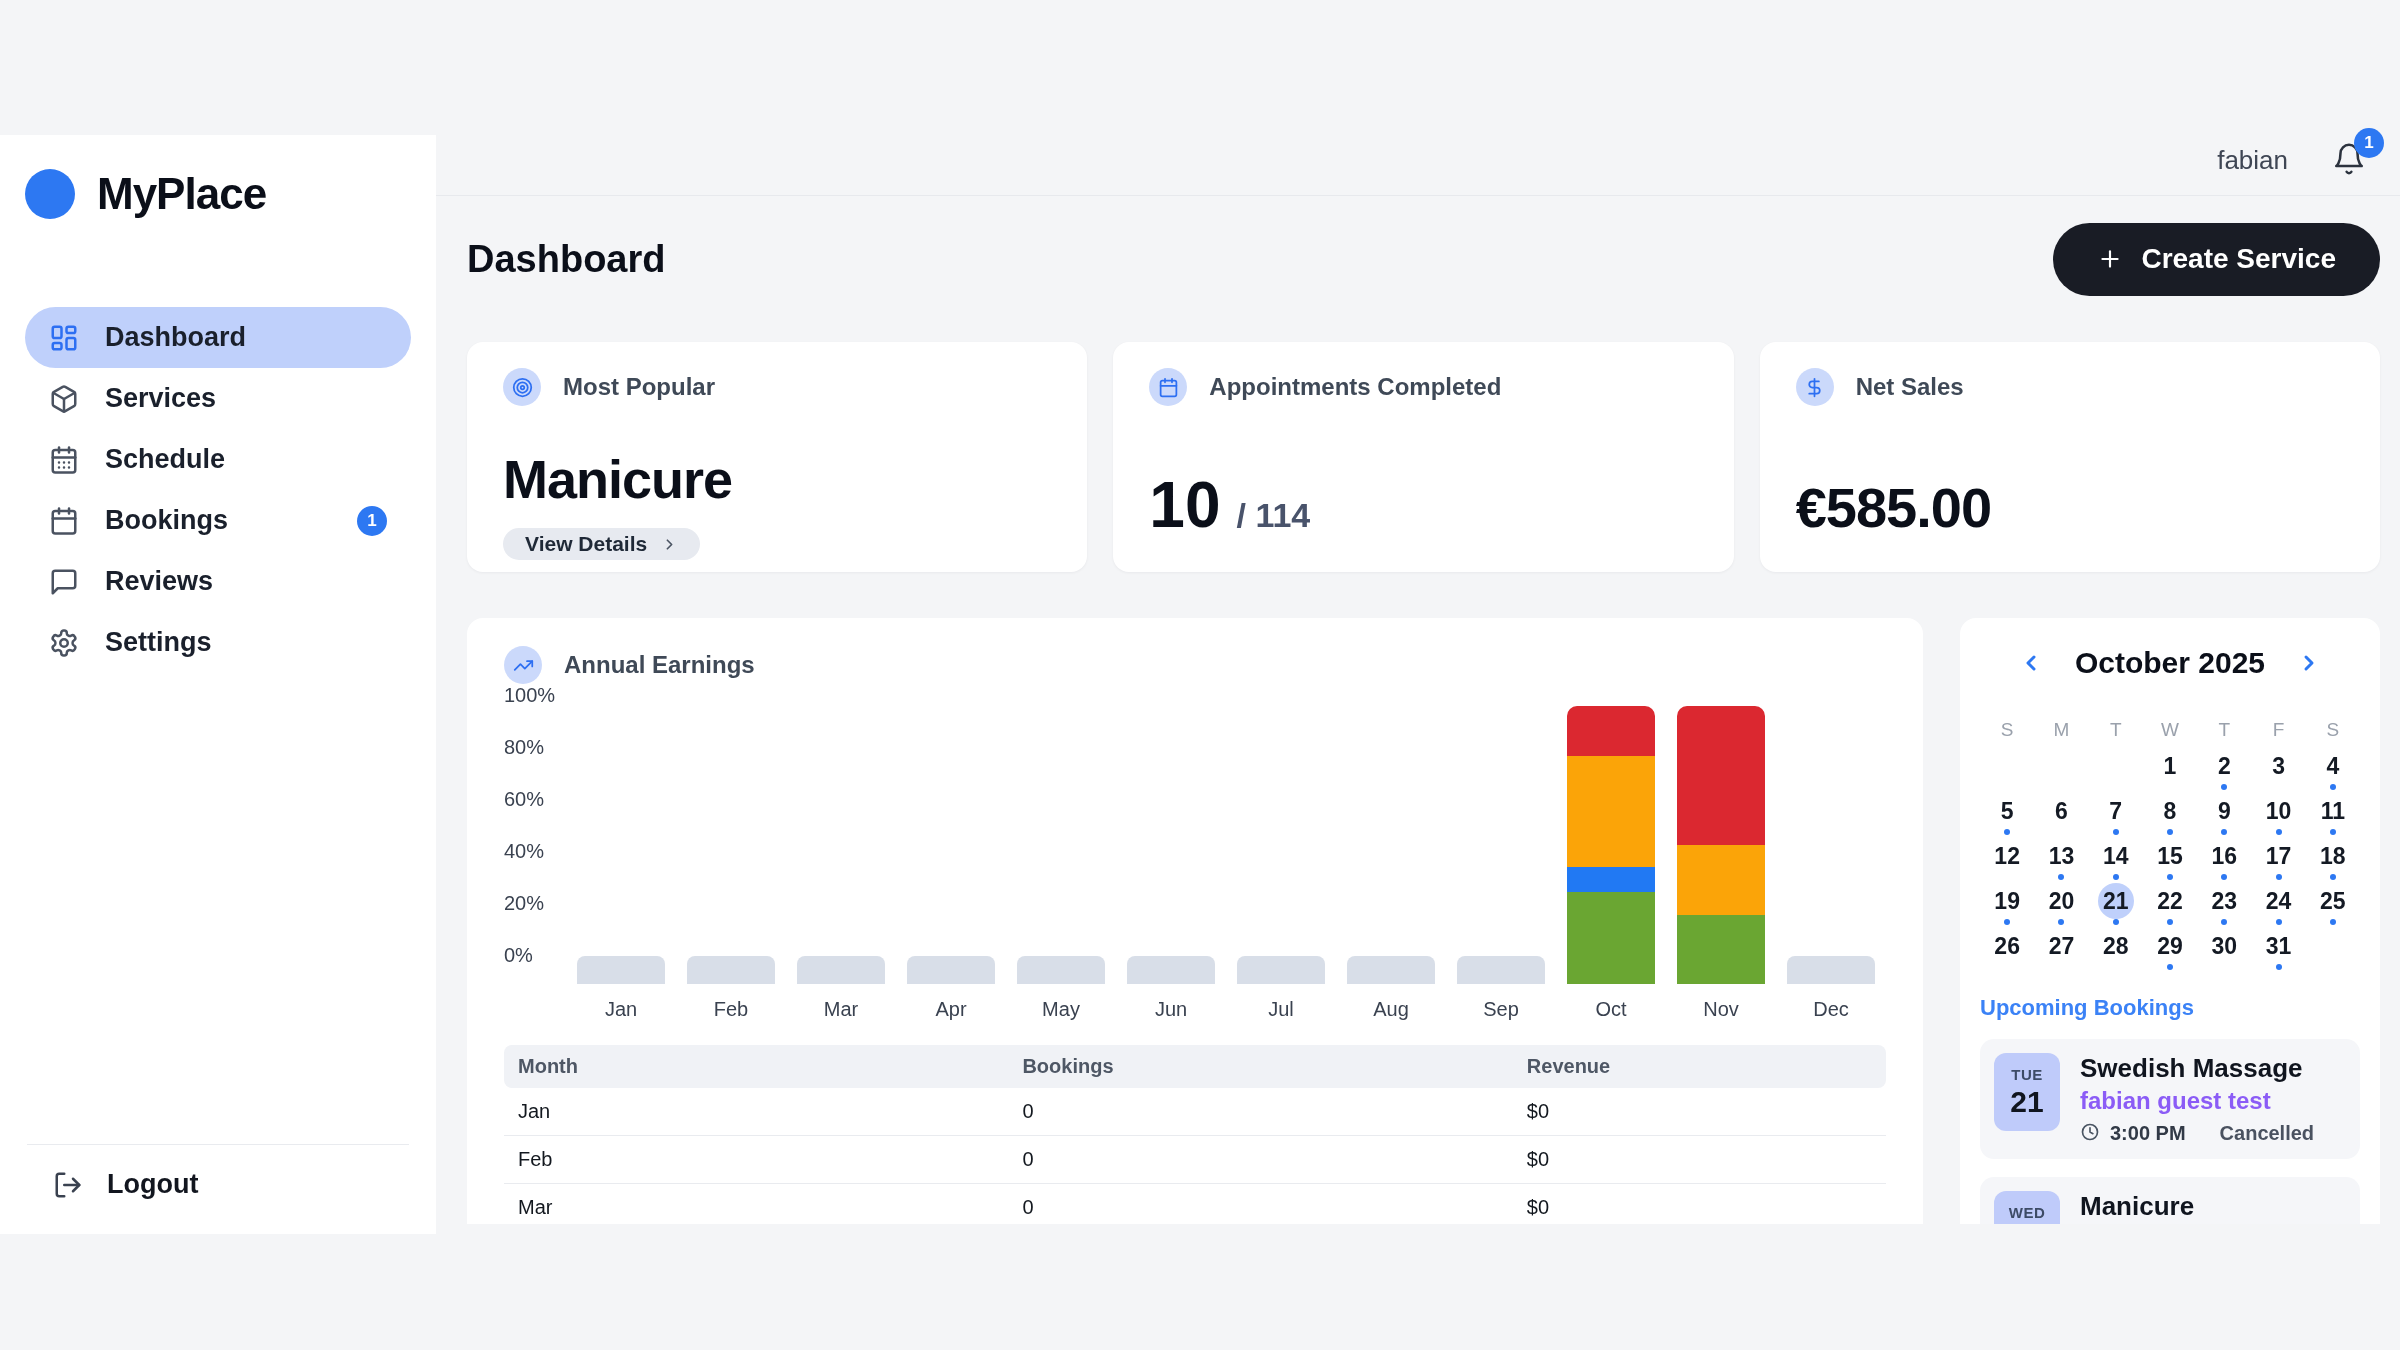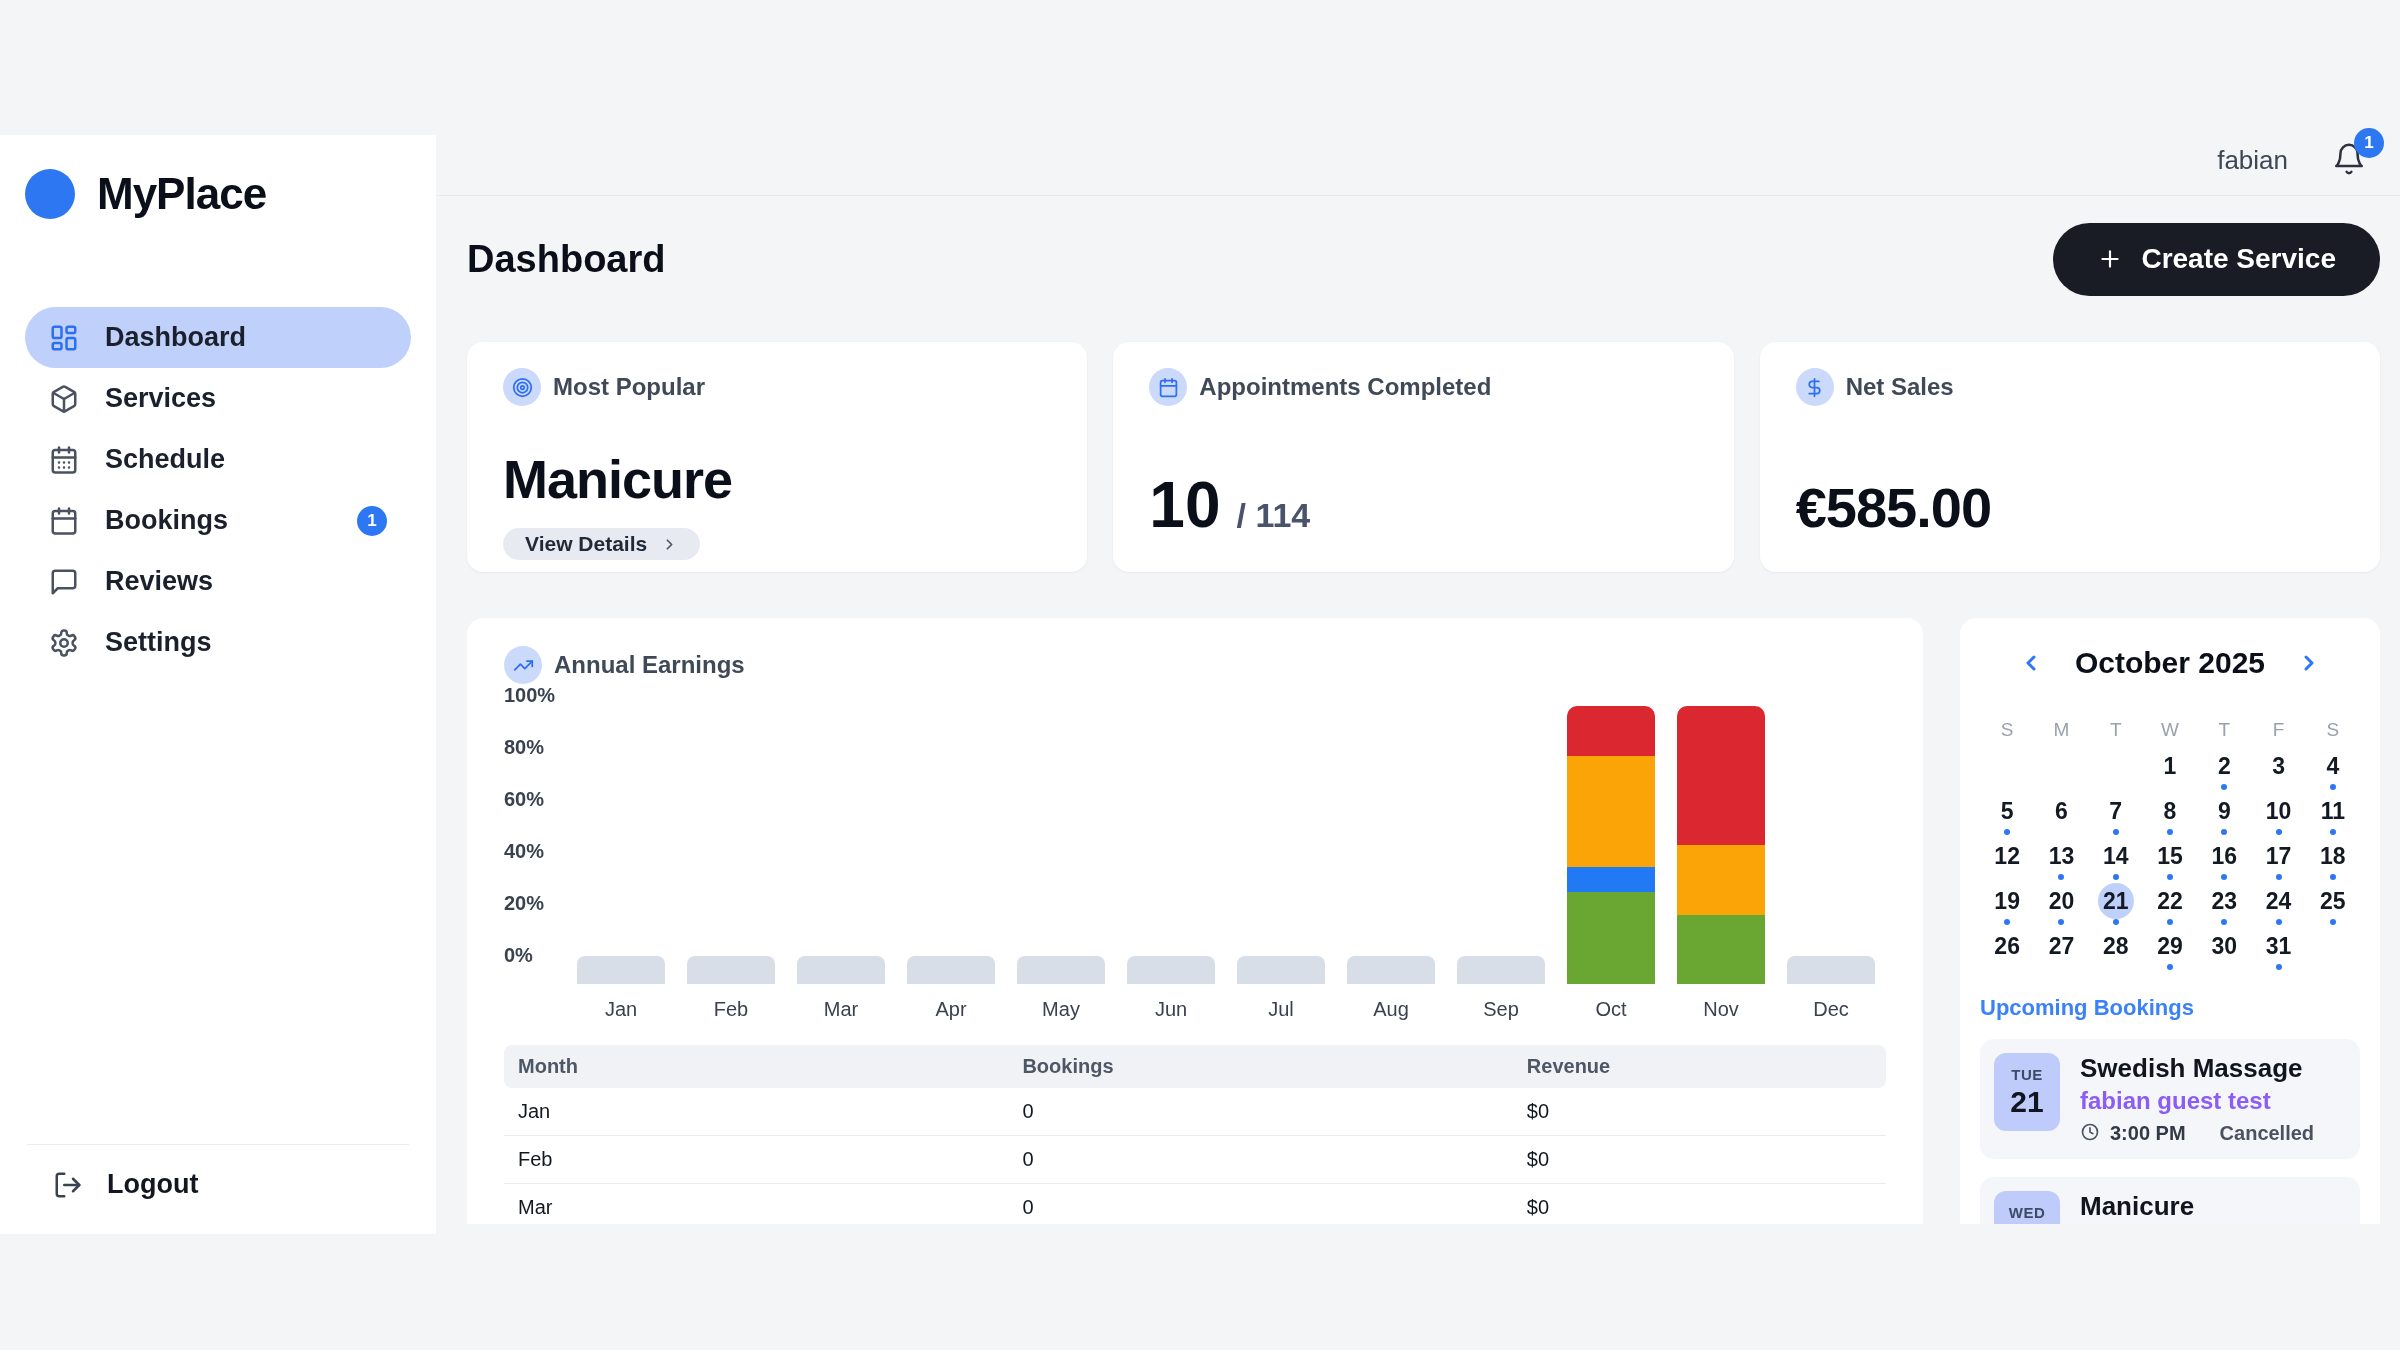--- a/index.html
+++ b/index.html
@@ -71,21 +71,21 @@
     font-family:"Liberation Sans", sans-serif;
   }
   .create-btn svg { width:26px; height:26px; }
 
   
   .stats-row { display:flex; gap:26px; margin-top:46px; }
   .stat-card {
     flex:1; background:#fff; border-radius:16px; padding:26px 36px; height:230px;
     box-shadow:0 1px 3px rgba(16,24,40,.05); display:flex; flex-direction:column;
   }
-  .card-head { display:flex; align-items:center; gap:12px; }
+  .card-head { display:flex; align-items:center; gap:22px; }
   .icon-bubble {
     width:38px; height:38px; border-radius:50%; background:#CBD9FB; color:#2D6FF2;
     display:flex; align-items:center; justify-content:center; flex:none;
   }
   .icon-bubble svg { width:21px; height:21px; }
   .card-title { font-size:24px; font-weight:700; color:#3F4957; }
   .stat-big { font-size:54px; font-weight:800; letter-spacing:-1px; margin-top:42px; color:#0B0F19; }
   .view-details-btn {
     margin-top:18px; align-self:flex-start; height:42px; border-radius:999px;
     background:#E7EAF0; border:none; cursor:pointer; padding:4px 22px;
@@ -96,21 +96,21 @@
   .stat-nums { margin-top:auto; display:flex; align-items:baseline; gap:16px; padding-bottom:4px; }
   .num-main { font-size:64px; font-weight:800; color:#0B0F19; }
   .num-total { font-size:34px; font-weight:700; color:#49536B; }
   .money-big { margin-top:auto; font-size:56px; font-weight:800; letter-spacing:-1px; color:#0B0F19; padding-bottom:6px; }
 
   
   .bottom-row { display:flex; gap:37px; margin-top:46px; align-items:flex-start; }
   .annual-card { flex:1; background:#fff; border-radius:16px; padding:28px 37px; height:700px; }
   .chart { margin-top:22px; }
   .chart-body { position:relative; display:flex; }
-  .y-axis { position:relative; width:62px; height:278px; flex:none;font-weight:bold; }
+  .y-axis { position:relative; width:62px; height:278px; flex:none; }
   .y-tick { position:absolute; left:0; font-size:20px; color:#3A4250; }
   .plot { flex:1; height:278px; display:flex; align-items:flex-end; }
   .month-col { flex:1; height:100%; display:flex; flex-direction:column; justify-content:flex-end; align-items:center; }
   .bar { width:80%; max-width:96px; display:flex; flex-direction:column; overflow:hidden; }
   .bar.empty { height:28px; background:#D8DEE8; border-radius:8px 8px 0 0; }
   .bar.stacked { height:278px; border-radius:10px 10px 0 0; }
   .bar .seg { width:100%; }
   .month-labels { display:flex; margin-top:14px; padding-left:62px; }
   .month-labels span { flex:1; text-align:center; font-size:20px; color:#3A4250; }
 

